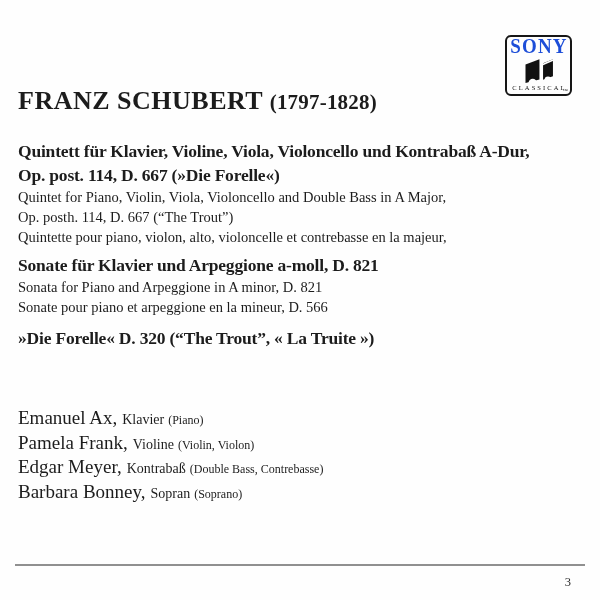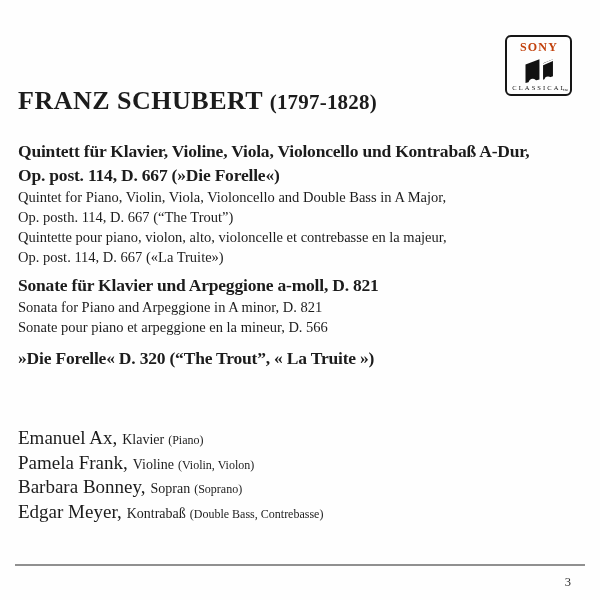--- a/index.html
+++ b/index.html
@@ -14,22 +14,22 @@
   }
 
   
   .logo{
     position:absolute;top:35px;right:28px;width:67px;height:61px;
     border:2px solid #161616;border-radius:6px;box-sizing:border-box;
     display:flex;flex-direction:column;align-items:center;justify-content:space-between;
     background:#fefefe;padding:3px 0 3px 0;
   }
   .logo-sony{
-    font-weight:bold;font-size:12px;letter-spacing:1.2px;line-height:14px;
-    color:#c2410c;transform:scaleY(1.05);margin-left:1px;
+    font-weight:bold;font-size:19px;letter-spacing:1.2px;line-height:14px;
+    color:#1d4ed8;transform:scaleY(1.05);margin-left:1px;
   }
   .logo-flags{display:block;margin-top:1px;}
   .logo-classical{
     position:relative;font-size:6.5px;letter-spacing:2.1px;line-height:7px;
     color:#111;margin-left:2px;
   }
   .logo-tm{
     position:absolute;right:-1px;bottom:-3px;font-size:5px;letter-spacing:0;
   }
 
@@ -93,45 +93,44 @@
       <span>FRANZ SCHUBERT</span>
       <span class="composer-years">(1797-1828)</span>
     </h1>
 
     <div class="work work-1">
       <div class="work-title">Quintett für Klavier, Violine, Viola, Violoncello und Kontrabaß A-Dur,</div>
       <div class="work-title">Op. post. 114, D. 667 (»Die Forelle«)</div>
       <div class="work-sub">Quintet for Piano, Violin, Viola, Violoncello and Double Bass in A Major,</div>
       <div class="work-sub">Op. posth. 114, D. 667 (“The Trout”)</div>
       <div class="work-sub">Quintette pour piano, violon, alto, violoncelle et contrebasse en la majeur,</div>
-      <div class="work-sub">Op. post. 114, D. 667 («La Truite»)</div>
     </div>
 
     <div class="work work-2">
       <div class="work-title">Sonate für Klavier und Arpeggione a-moll, D. 821</div>
       <div class="work-sub">Sonata for Piano and Arpeggione in A minor, D. 821</div>
       <div class="work-sub">Sonate pour piano et arpeggione en la mineur, D. 566</div>
     </div>
 
     <div class="work work-3">
       <div class="work-title">»Die Forelle« D. 320 (“The Trout”, « La Truite »)</div>
     </div>
 
     <div class="performers">
       <div class="performer-row">
         <span class="performer-name">Emanuel Ax,</span><span class="performer-instrument">Klavier</span><span class="performer-translation">(Piano)</span>
       </div>
       <div class="performer-row">
         <span class="performer-name">Pamela Frank,</span><span class="performer-instrument">Violine</span><span class="performer-translation">(Violin, Violon)</span>
       </div>
       <div class="performer-row">
-        <span class="performer-name">Barbara Bonney,</span><span class="performer-instrument">Sopran</span><span class="performer-translation">(Soprano)</span>
+        <span class="performer-name">Edgar Meyer,</span><span class="performer-instrument">Kontrabaß</span><span class="performer-translation">(Double Bass, Contrebasse)</span>
       </div>
       <div class="performer-row">
-        <span class="performer-name">Edgar Meyer,</span><span class="performer-instrument">Kontrabaß</span><span class="performer-translation">(Double Bass, Contrebasse)</span>
+        <span class="performer-name">Barbara Bonney,</span><span class="performer-instrument">Sopran</span><span class="performer-translation">(Soprano)</span>
       </div>
     </div>
 
   </div>
 
   <div class="footer-rule"></div>
   <div class="page-number">3</div>
 
 </div>
 

